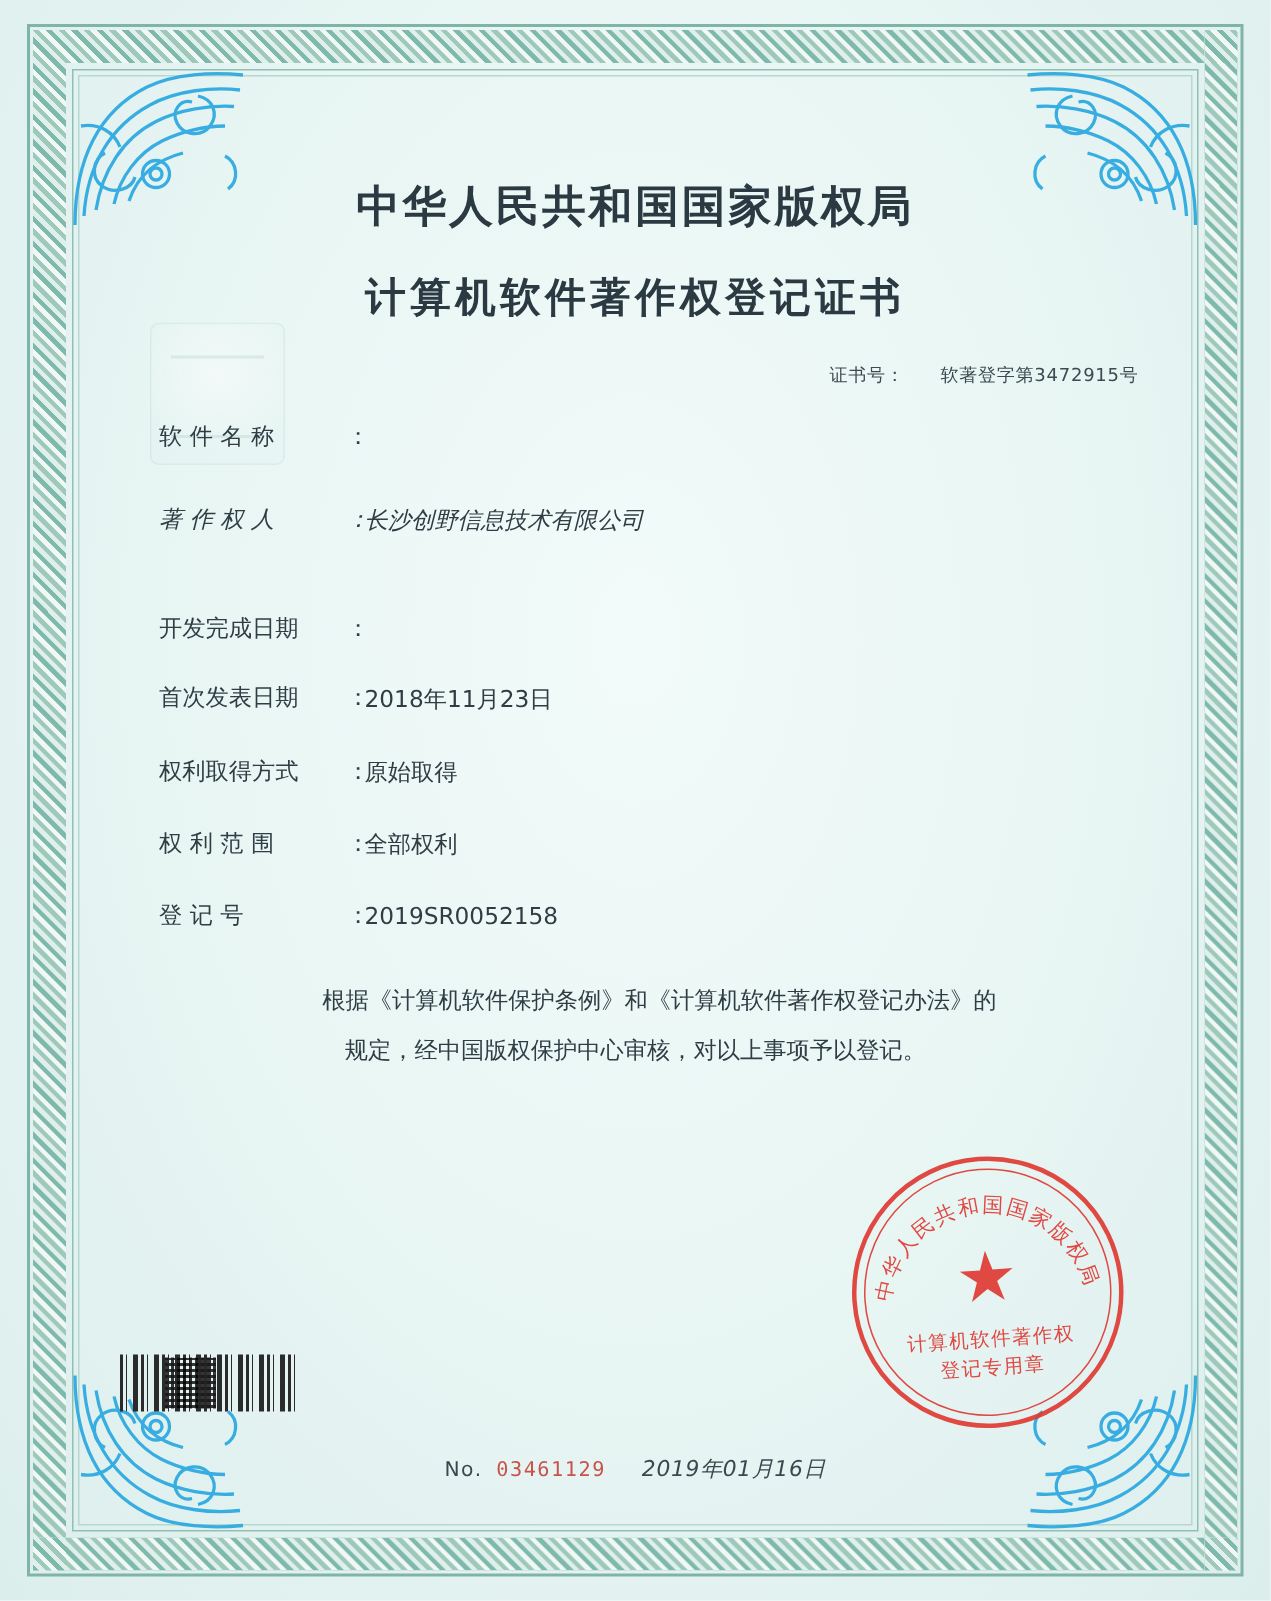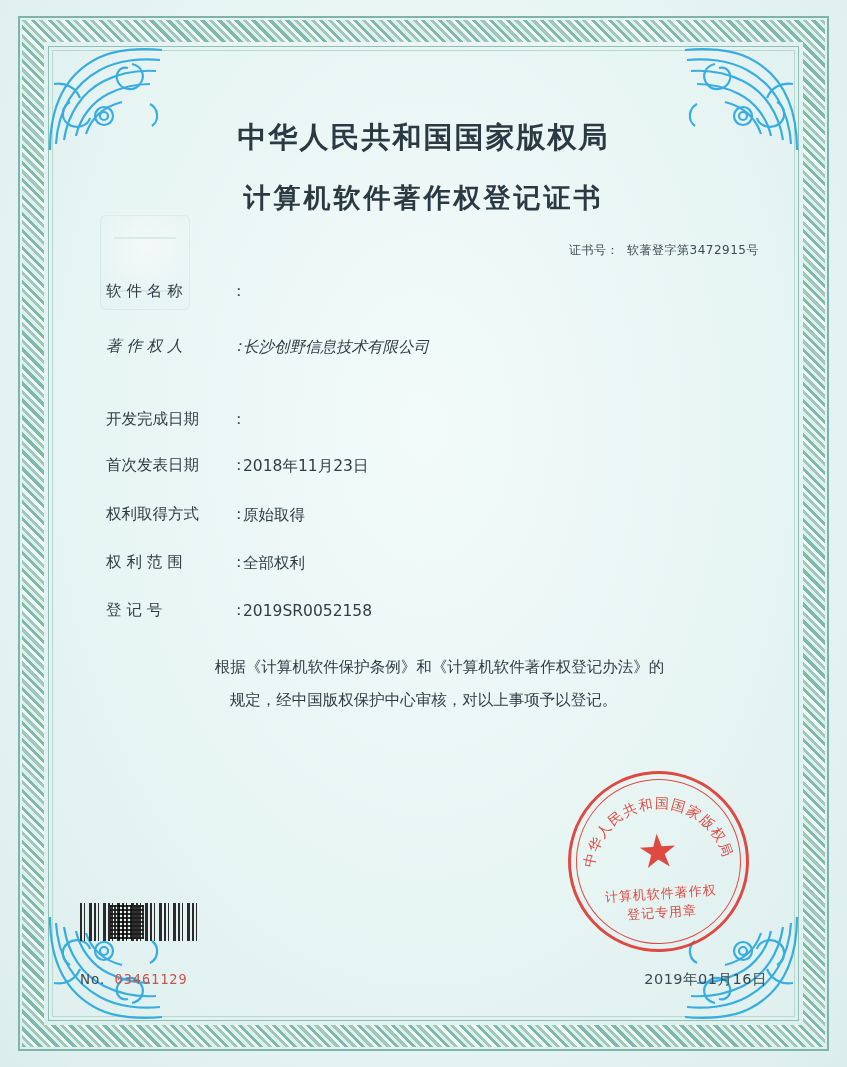--- a/index.html
+++ b/index.html
@@ -118,21 +118,21 @@
   }
 
   .cert-no {
     text-align: right;
     font-size: 12px;
     color: #3c4b52;
     margin-top: 26px;
     padding-right: 8px;
     letter-spacing: .5px;
   }
-  .cert-no .label { margin-right: 8px; }
+  .cert-no .label { margin-right: 24px; }
 
   .fields {
     margin-top: 22px;
     padding-left: 26px;
   }
   .field {
     display: flex;
     align-items: flex-start;
     font-size: 15.5px;
     color: #2f3d45;
@@ -238,29 +238,29 @@
     letter-spacing: 1px;
   }
 
   
   .footer {
     position: absolute;
     left: 80px;
     right: 80px;
     bottom: 78px;
     display: flex;
-    justify-content: space-between;
+    justify-content: center;
     align-items: baseline;
     font-size: 14.5px;
     color: #3a4850;
     gap: 24px;
   }
   .footer .serial { color: #c8534b; letter-spacing: 1px; font-family: "DejaVu Sans Mono", monospace; font-size: 13.5px;}
   .footer .serial .nolabel { color: #3a4850; font-family: "DejaVu Sans", sans-serif; }
-  .footer .date { letter-spacing: .5px; }
+  .footer .date { letter-spacing: .5px; font-style: italic; }
 </style>
 </head>
 <body>
 
 <div class="page">
 
   <div class="frame-outer"></div>
   <div class="frame-pattern"></div>
   <div class="frame-inner"></div>
   <div class="frame-inner2"></div>

